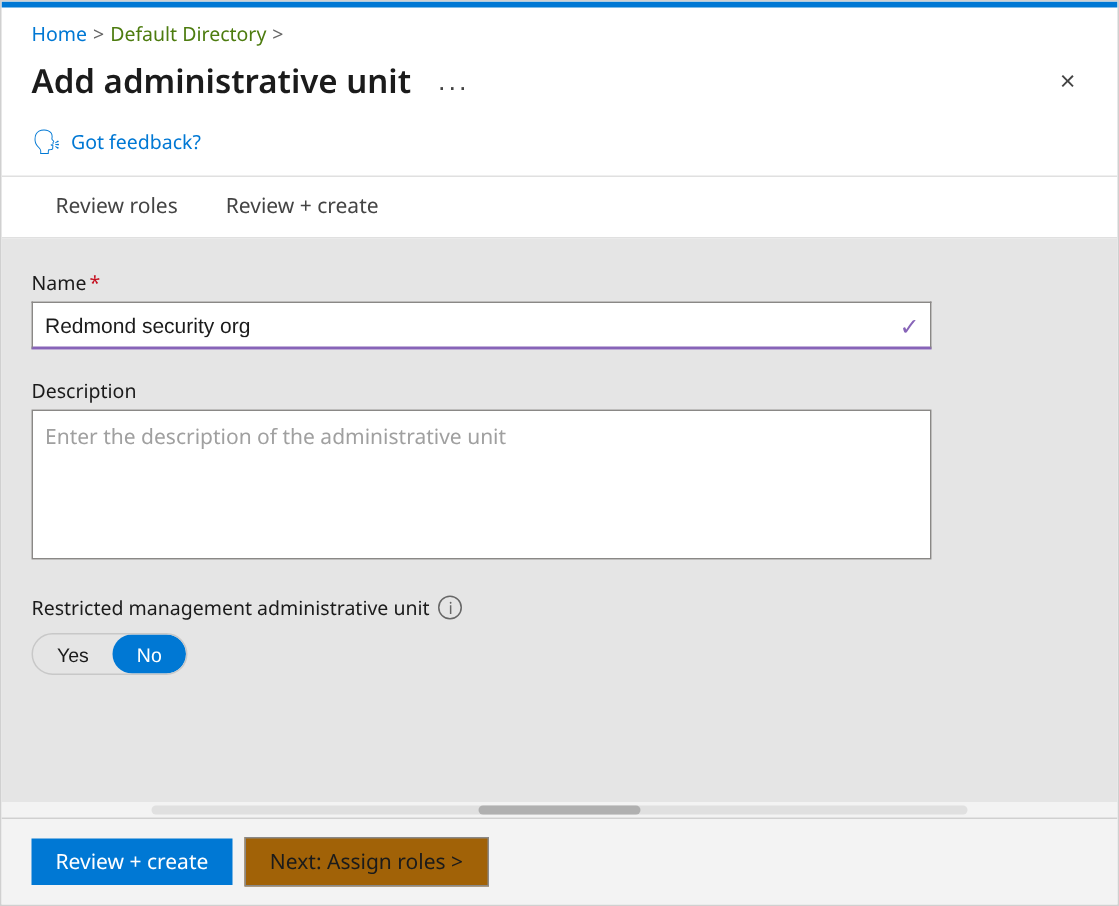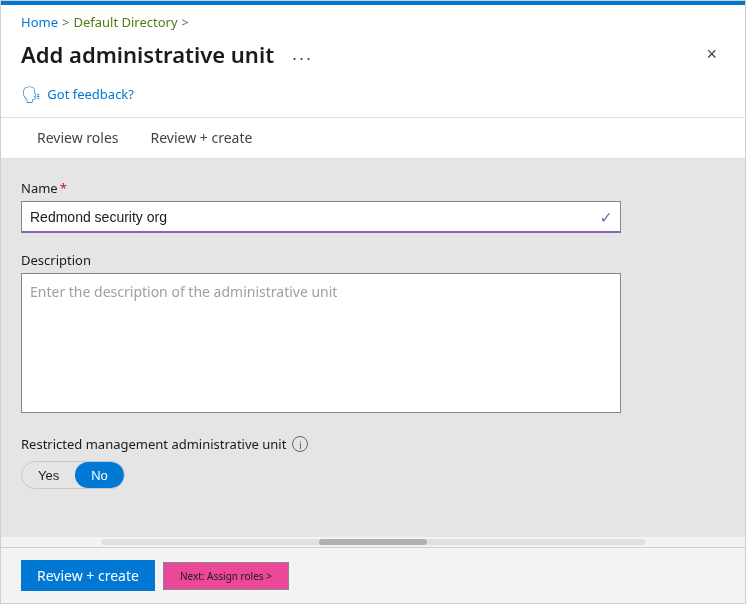--- a/index.html
+++ b/index.html
@@ -148,21 +148,21 @@
       top: 50%;
       transform: translateY(-50%);
       color: #8764b8;
       font-size: 16px;
     }
     .textarea-wrapper {
       max-width: 600px;
     }
     .desc-textarea {
       width: 100%;
-      height: 140px;
+      height: 100px;
       border: 1px solid #8a8886;
       padding: 8px;
       font-size: 14px;
       color: #a0a0a0;
       resize: none;
       outline: none;
       font-family: inherit;
     }
     .desc-textarea::placeholder {
       color: #a0a0a0;
@@ -220,25 +220,25 @@
     .btn-primary {
       background: #0078d4;
       color: #fff;
       border: none;
       padding: 6px 16px;
       font-size: 14px;
       cursor: pointer;
       font-family: inherit;
     }
     .btn-secondary {
-      background: #ec4899;
+      background: #a16207;
       color: #1b1b1b;
       border: 1px solid #8a8886;
       padding: 6px 16px;
-      font-size: 10px;
+      font-size: 14px;
       cursor: pointer;
       font-family: inherit;
     }
     .scrollbar-area {
       height: 10px;
       background: #f3f3f3;
       display: flex;
       align-items: center;
       padding: 0 100px;
     }

